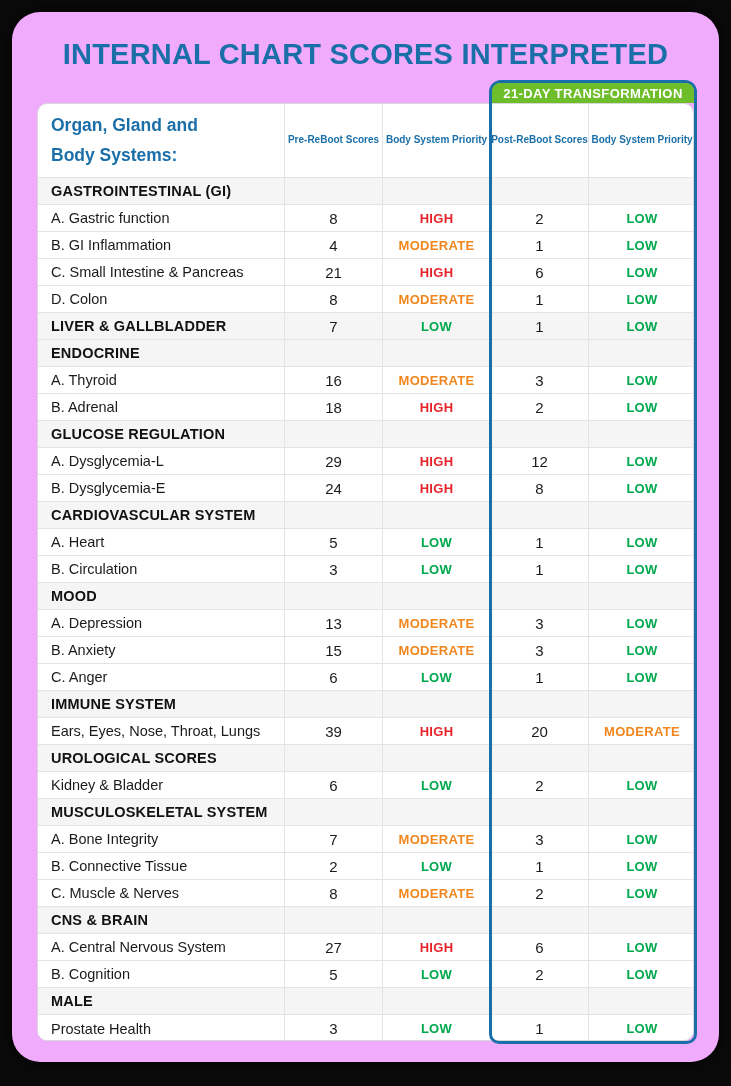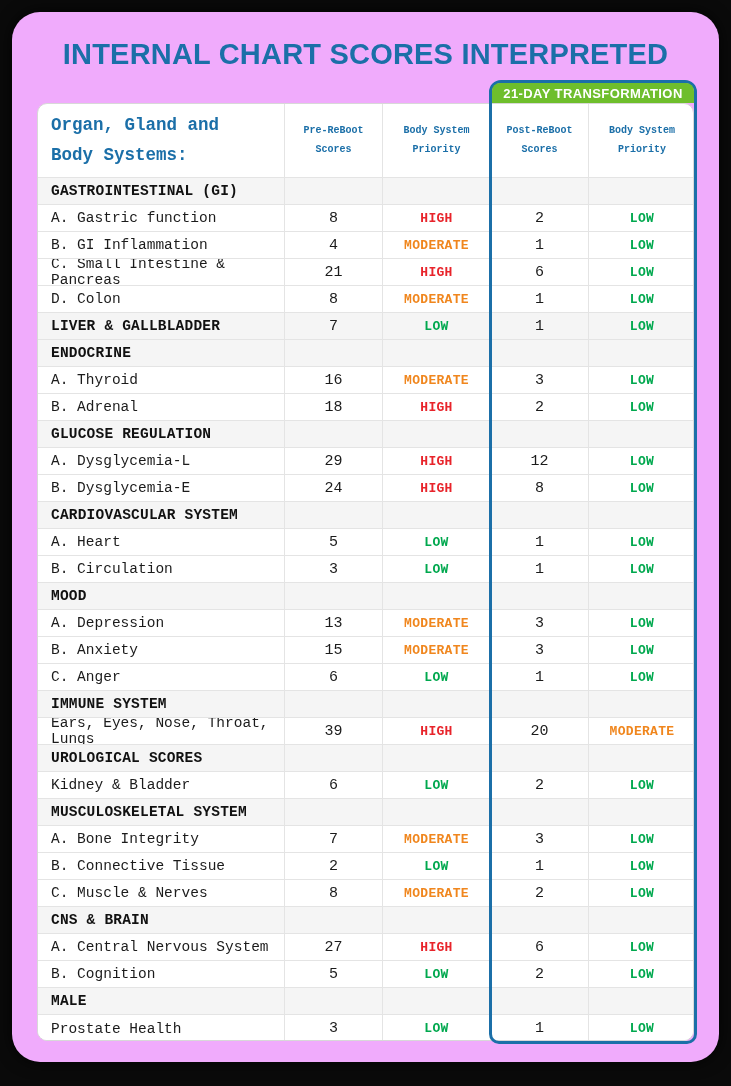--- a/index.html
+++ b/index.html
@@ -38,21 +38,20 @@
   }
   
   .table{
     position:absolute; left:25px; top:91px; width:657px; height:938px;
     border:1px solid var(--table-border); border-radius:10px;
     overflow:hidden; background:#fff;
   }
   .thead, .trow{
     display:grid;
     grid-template-columns:246px 98px 108px 98px 107px;
-    font-family:Liberation Mono, monospace;
   }
   .thead{height:74px; border-bottom:1px solid var(--grid);}
   .thead .cell{
     display:flex; align-items:center; justify-content:center; text-align:center;
     color:var(--blue); font-weight:700; font-size:10px; line-height:1.85;
   }
   .thead .cell.organ{
     justify-content:flex-start; text-align:left; padding-left:13px;
     font-size:17.5px; line-height:1.7;
   }

